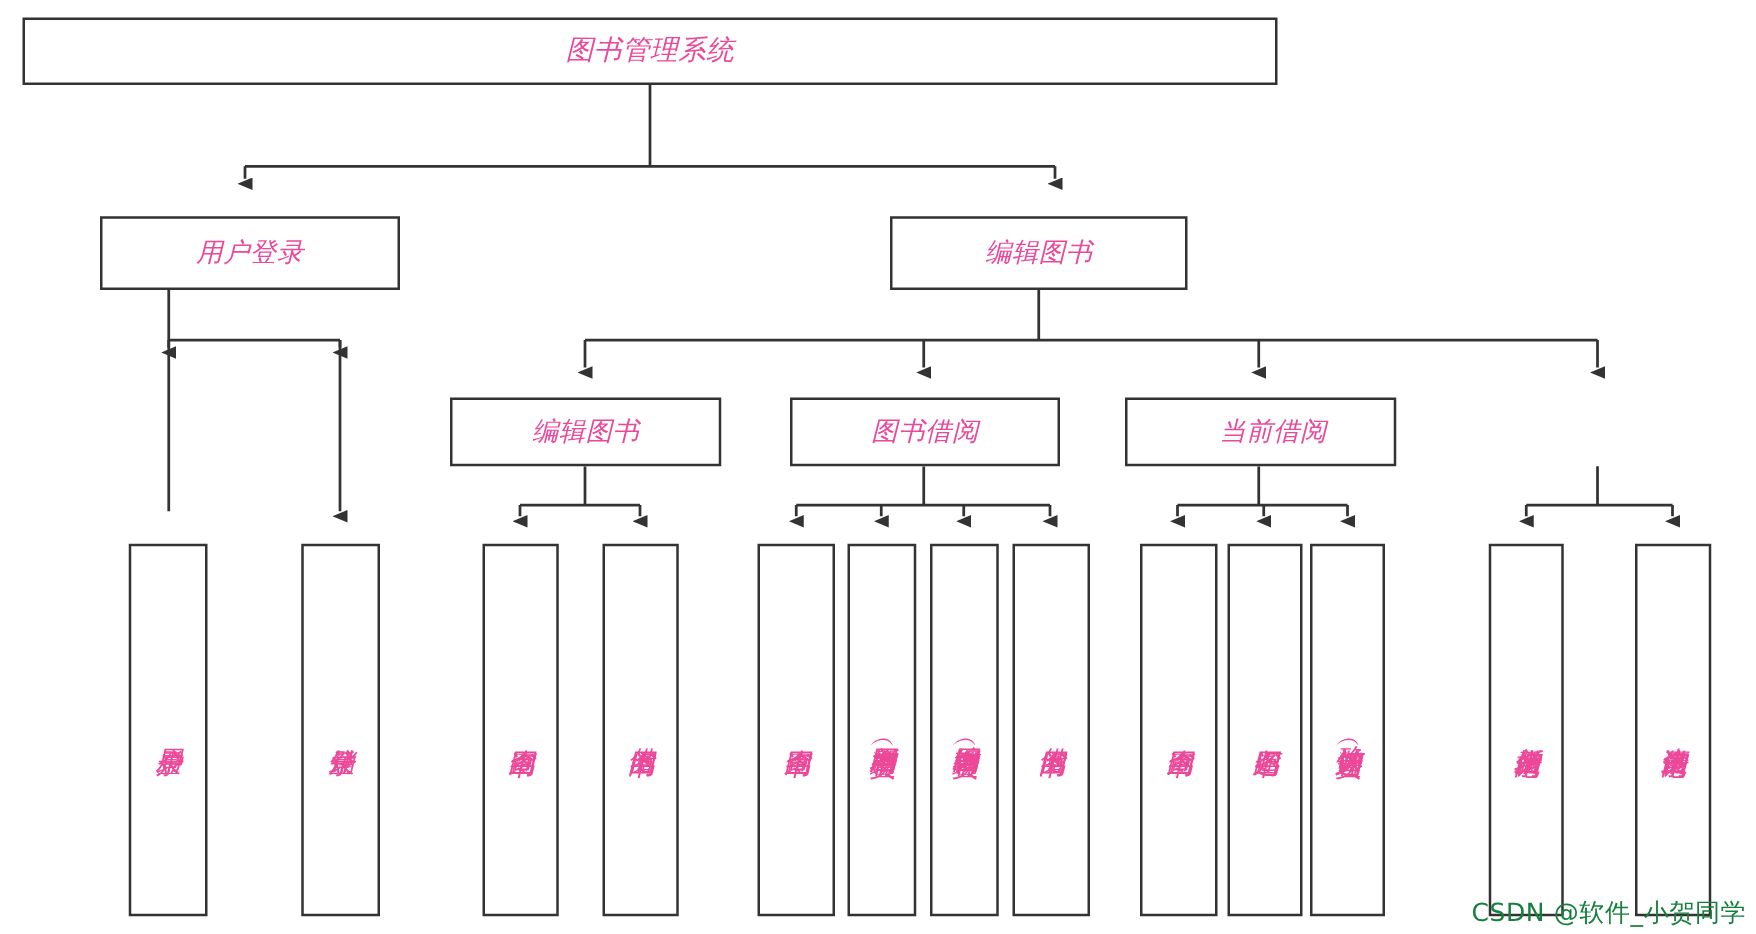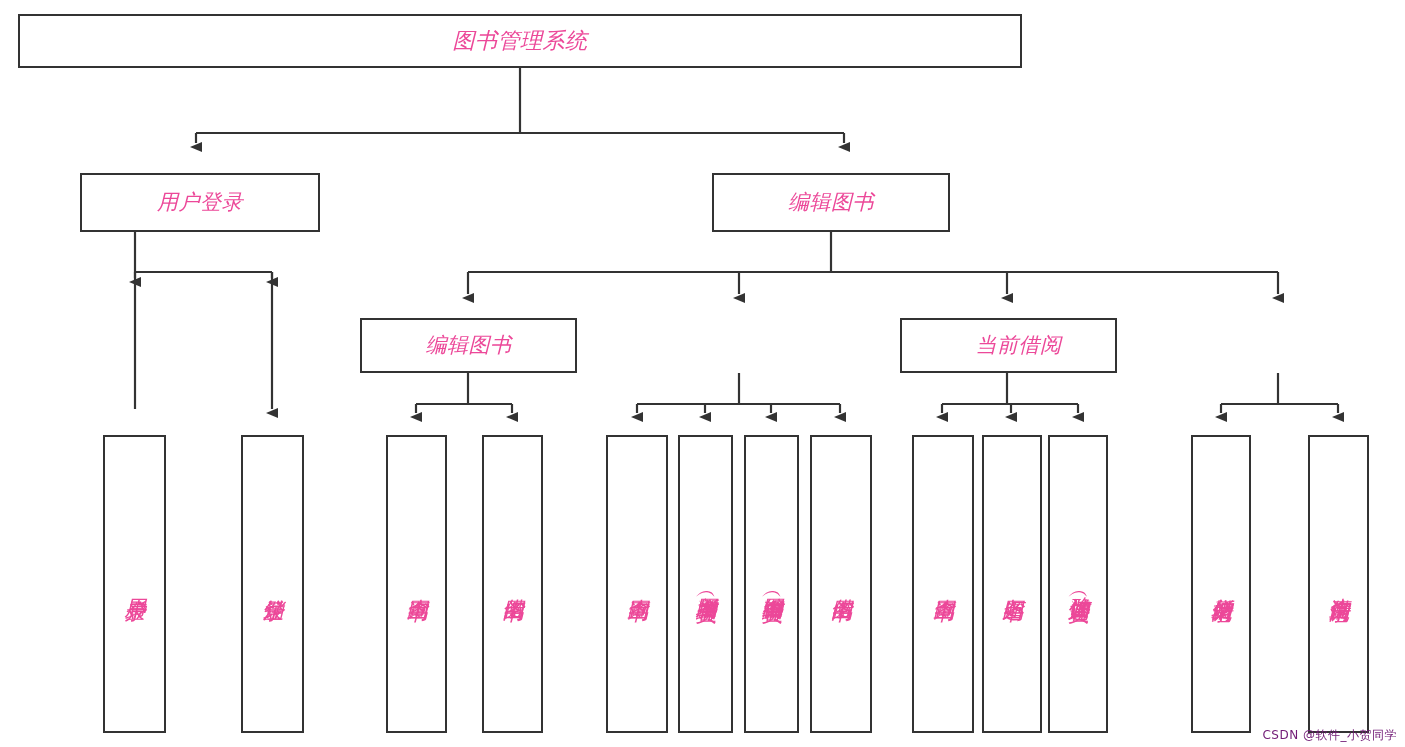--- a/index.html
+++ b/index.html
@@ -54,22 +54,22 @@
     line-height: 1.38;
     letter-spacing: 1px;
     white-space: nowrap;
     text-align: center;
   }
   .node.root .label { font-size: 22px; }
   .watermark {
     position: absolute;
     right: 8px;
     bottom: 3px;
-    font-size: 12px;
-    color: #701a75;
+    font-size: 20px;
+    color: #15803d;
     letter-spacing: 0.5px;
     white-space: nowrap;
     user-select: none;
     margin-left: 44px;
   }
 </style>
 </head>
 <body>
 
 <div id="diagram-root">
@@ -134,20 +134,23 @@
   <div class="node horiz" style="left:80px; top:173px; width:240px; height:59px;">
     <span class="label">用户登录</span>
   </div>
   <div class="node horiz" style="left:712px; top:173px; width:238px; height:59px;">
     <span class="label">编辑图书</span>
   </div>
 
   <div class="node horiz" style="left:360px; top:318px; width:217px; height:55px;">
     <span class="label">编辑图书</span>
   </div>
+  <div class="node horiz" style="left:632px; top:318px; width:216px; height:55px;">
+    <span class="label">图书借阅</span>
+  </div>
   <div class="node horiz" style="left:900px; top:318px; width:217px; height:55px;padding-left:20px;">
     <span class="label">当前借阅</span>
   </div>
 
   <div class="node vert" style="left:103px; top:435px; width:63px; height:298px;">
     <span class="label">用户登录</span>
   </div>
   <div class="node vert" style="left:241px; top:435px; width:63px; height:298px;">
     <span class="label">注销登录</span>
   </div>

